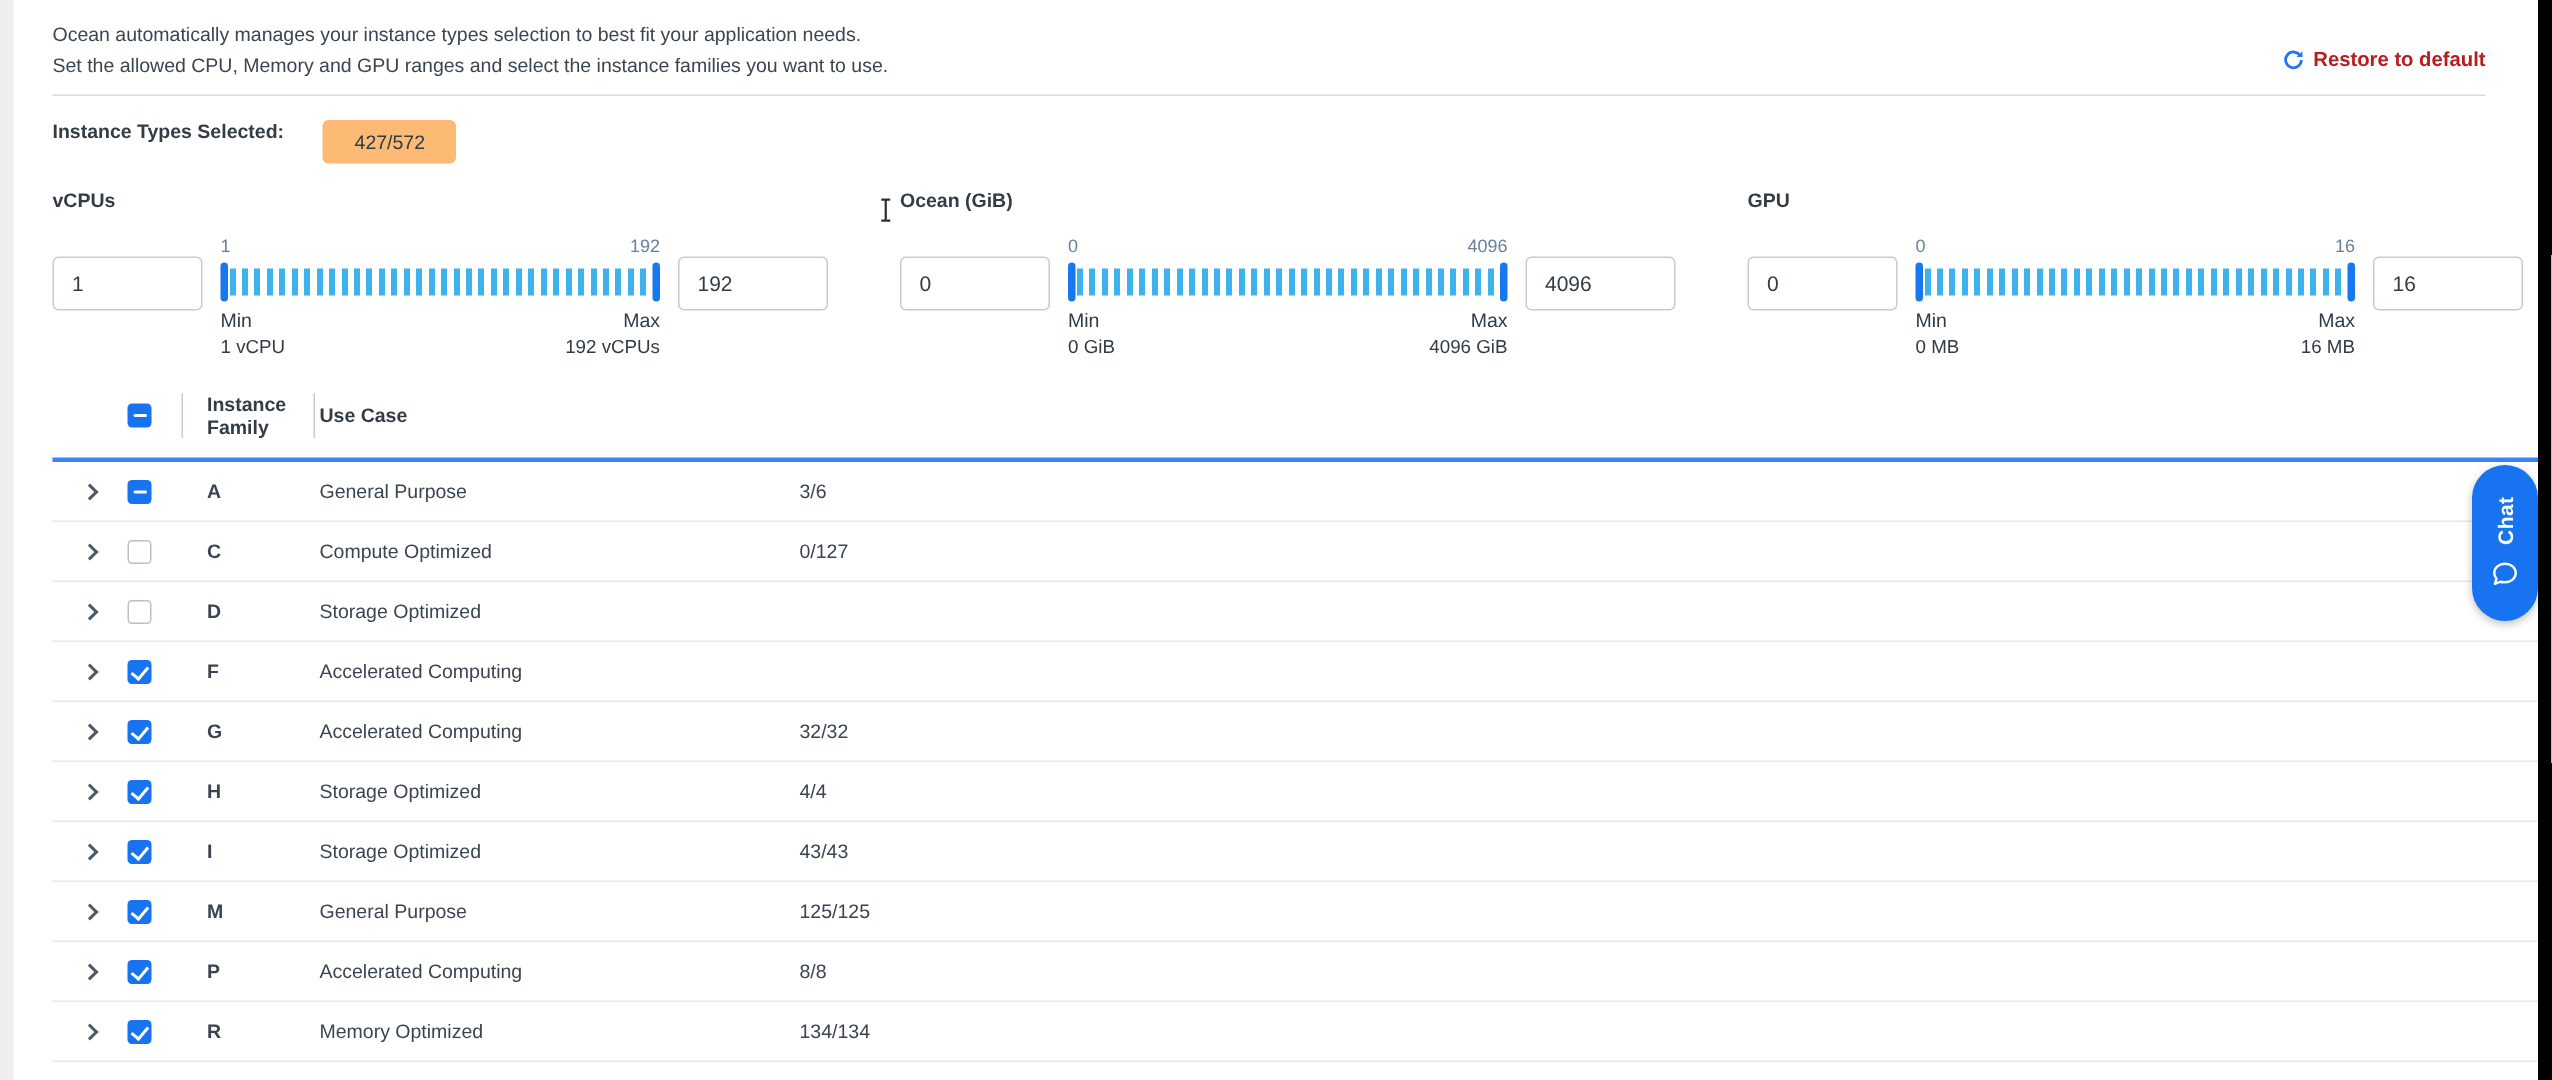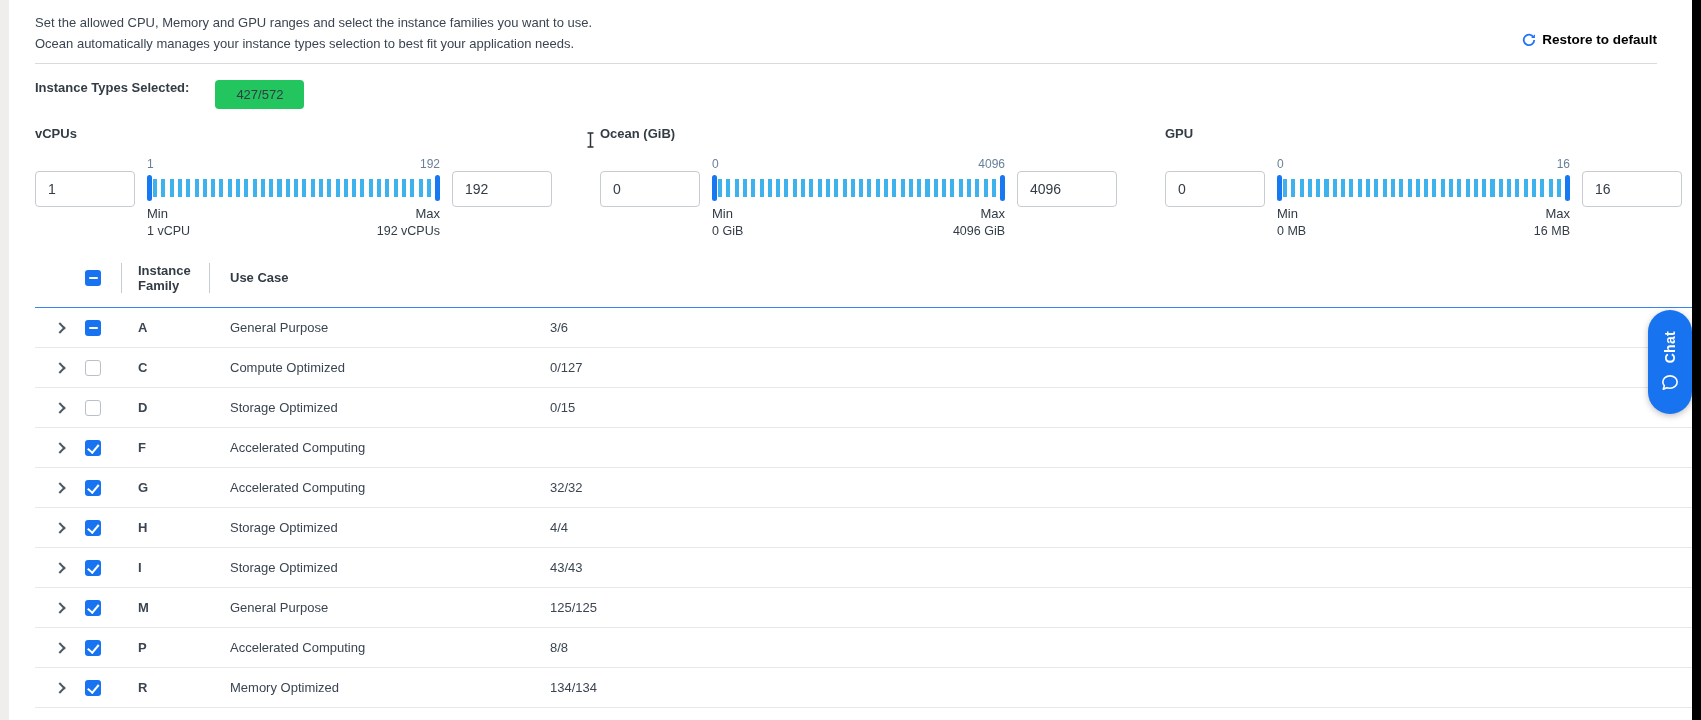--- a/index.html
+++ b/index.html
@@ -12,31 +12,31 @@
   .edge-left { position:absolute; left:0; top:0; width:9px; height:720px; background:#efeeed; }
   .edge-right { position:absolute; right:0; top:0; width:9px; height:720px; background:#000; }
 
   
   .hdr { padding:12px 0 0 35px; }
   .hdr-title { font-size:13.5px; font-weight:700; color:#333c45; margin-bottom:8px; }
   .hdr-desc { font-size:13px; line-height:21px; color:#3b4551; }
   .restore-link {
     position:absolute; top:32px; right:44px;
     display:flex; align-items:center; gap:6px;
-    color:#000000; font-weight:700; font-size:13.5px;
+    color:#b91c1c; font-weight:700; font-size:13.5px;
     background:none; border:none; cursor:pointer;
     font-family:inherit;
   }
   .top-divider { border:none; border-top:1px solid #d9dcdf; margin:9px 44px 0 35px; }
 
   
   .selected-row { display:flex; align-items:flex-start; margin:16px 0 0 35px; height:32px; }
   .selected-label { font-weight:700; color:#333c45; }
   .selected-badge {
-    margin-left:26px; background:#22c55e; color:#333c45;
+    margin-left:26px; background:#fdba74; color:#333c45;
     border-radius:4px; padding:7px 21px; font-size:13px;
   }
 
   
   .sliders-row { display:flex; gap:48px; margin:14px 19px 0 35px; }
   .slider-group { flex:1; min-width:0; }
   .slider-group-label { font-weight:700; color:#333c45; font-size:13px; margin-bottom:16px; height:15px; }
   .slider-flex { display:flex; gap:12px; align-items:flex-start; }
   .num-input {
     width:100px; height:36px; margin-top:14px;
@@ -55,27 +55,27 @@
   .handle.left { left:0; } .handle.right { right:0; }
   .minmax { display:flex; justify-content:space-between; font-size:13px; color:#2f3b47; margin-top:5px;gap:20px; }
   .subs { display:flex; justify-content:space-between; font-size:12.5px; color:#333c45; margin-top:3px; }
 
   
   .itable { margin:10px 9px 0 35px; }
   .t-row, .t-head {
     display:grid; grid-template-columns:50px 36px 88px 320px 1fr;
     align-items:center;
   }
-  .t-head { height:60px; border-bottom:1px solid #3b82f6; font-weight:700; color:#333c45; }
+  .t-head { height:60px; border-bottom:3px solid #3b82f6; font-weight:700; color:#333c45; }
   .t-row { height:40px; border-bottom:1px solid #e6e8eb; }
   .cell { display:flex; align-items:center; min-width:0; }
   .c-chev { justify-content:center; }
   .c-fam { padding-left:17px; font-weight:700; }
   .t-head .c-fam { font-weight:700; line-height:15px; position:relative; }
-  .c-use, .c-types { padding-left:21px; }
+  .c-use, .c-types { padding-left:4px; }
   .hd-div { position:relative; }
   .hd-div::before {
     content:""; position:absolute; left:0; top:50%; transform:translateY(-50%);
     width:1px; height:30px; background:#c6ccd2;
   }
   .chev-btn { background:none; border:none; cursor:pointer; width:28px; height:28px; display:flex; align-items:center; justify-content:center; }
   .chevron {
     width:8px; height:8px; border-top:2px solid #4d5a66; border-right:2px solid #4d5a66;
     transform:rotate(45deg); display:inline-block;
   }
@@ -108,22 +108,22 @@
   .text-cursor { position:absolute; left:586px; top:132px; }
 </style>
 </head>
 <body>
 
 <div class="edge-left"></div>
 <div class="edge-right"></div>
 
 <div class="hdr">
   <div class="hdr-desc">
+    <div>Ocean automatically manages your instance types selection to best fit your application needs.</div>
     <div>Set the allowed CPU, Memory and GPU ranges and select the instance families you want to use.</div>
-    <div>Ocean automatically manages your instance types selection to best fit your application needs.</div>
   </div>
 </div>
 
 <button class="restore-link">
   <span style="display:flex;">
     <svg width="14" height="14" viewBox="0 0 16 16">
       <path d="M13.2 4.9A6 6 0 1 0 14 8" fill="none" stroke="#2276f3" stroke-width="2.1"></path>
       <path d="M14.8 1.4v4.4h-4.4z" fill="#2276f3"></path>
     </svg>
   </span>
@@ -262,21 +262,20 @@
     <div class="cell c-chev">
       <button class="chev-btn">
         <span class="chevron"></span>
       </button>
     </div>
     <div class="cell c-cb">
           <span class="cb cb--unchecked"></span>
         </div>
     <div class="cell c-fam">D</div>
     <div class="cell c-use">Storage Optimized</div>
-    <div class="cell c-types">0/15</div>
   </div>
       <div class="t-row">
     <div class="cell c-chev">
       <button class="chev-btn">
         <span class="chevron"></span>
       </button>
     </div>
     <div class="cell c-cb">
           <span class="cb cb--checked"></span>
         </div>

